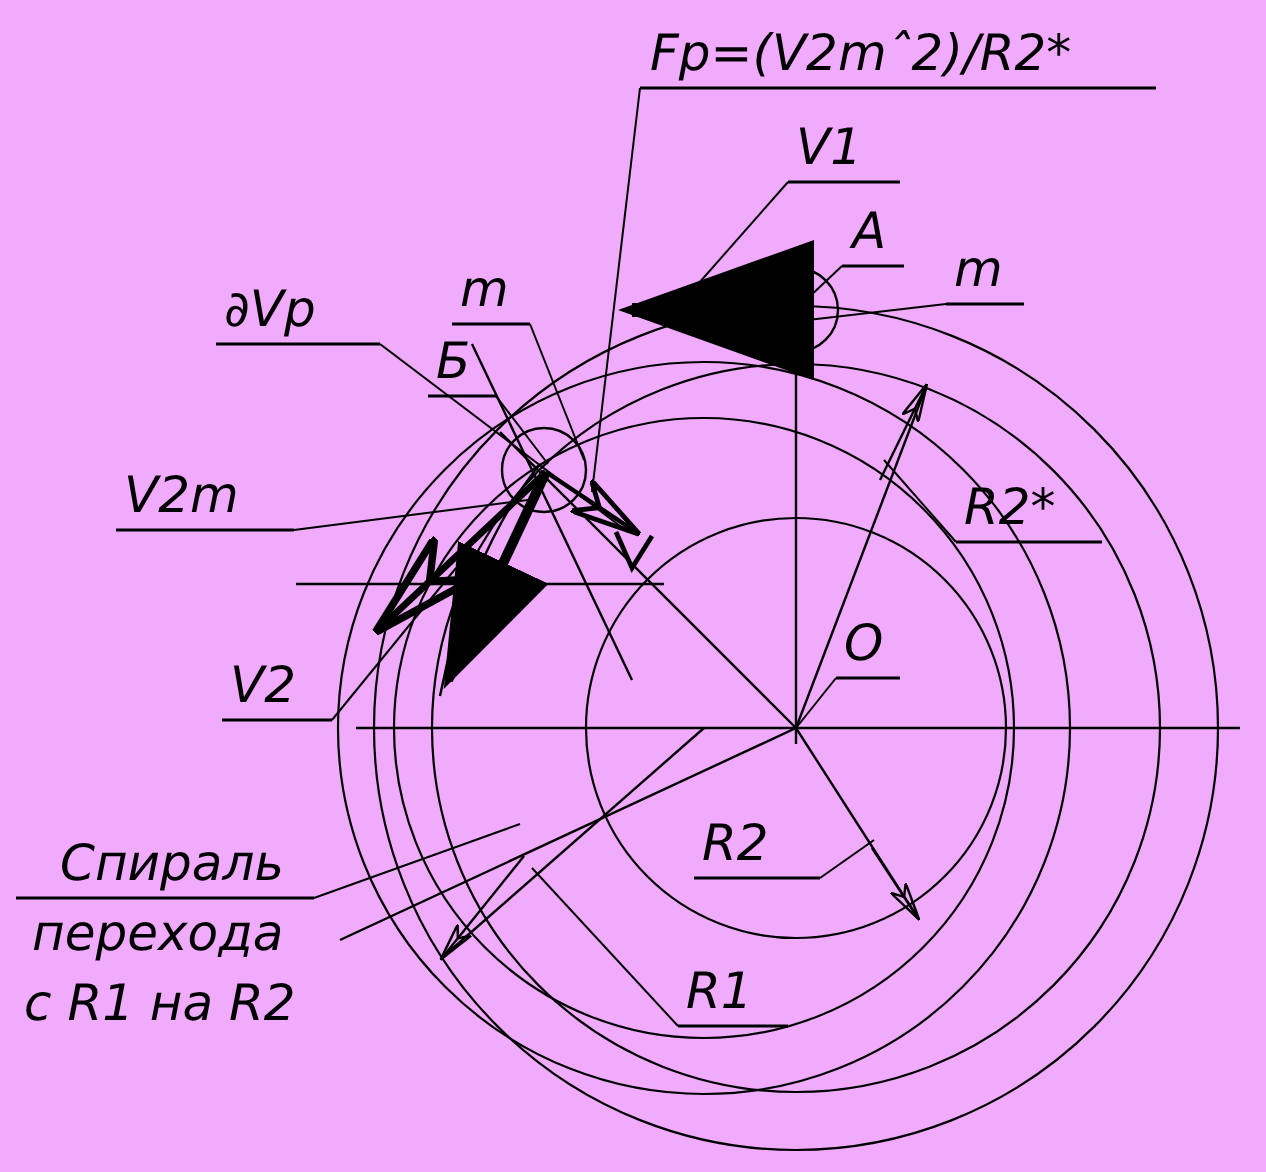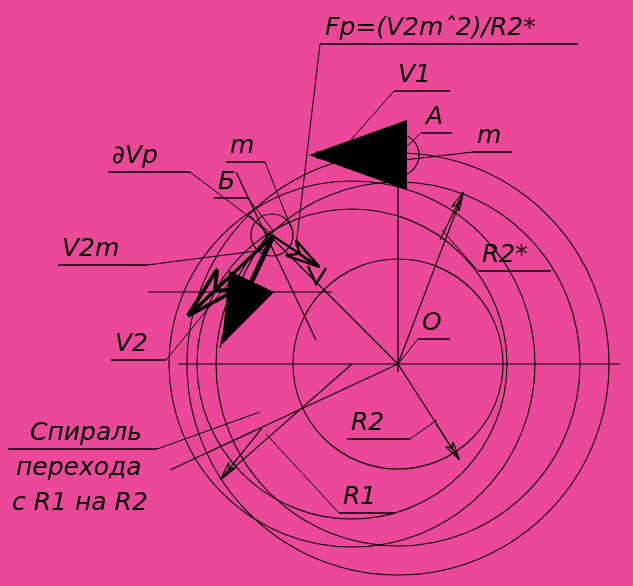--- a/index.html
+++ b/index.html
@@ -1,17 +1,17 @@
 <!DOCTYPE html>
 <html><head>
 <meta charset="utf-8">
 <style>
   html,body{margin:0;padding:0;background:#ffffff;}
   body{width:633px;height:586px;overflow:hidden;font-family:"DejaVu Sans",sans-serif;}
-  #root{position:relative;width:633px;height:586px;background:#ec4899;}
+  #root{position:relative;width:633px;height:586px;background:#f0abfc;}
   svg{display:block;}
   .lbl{font-family:"DejaVu Sans",sans-serif;font-style:italic;fill:#000;}
 </style>
 </head>
 <body>
 
 <div id="root">
 <svg width="633" height="586" viewBox="0 0 633 586">
 
   <defs>

